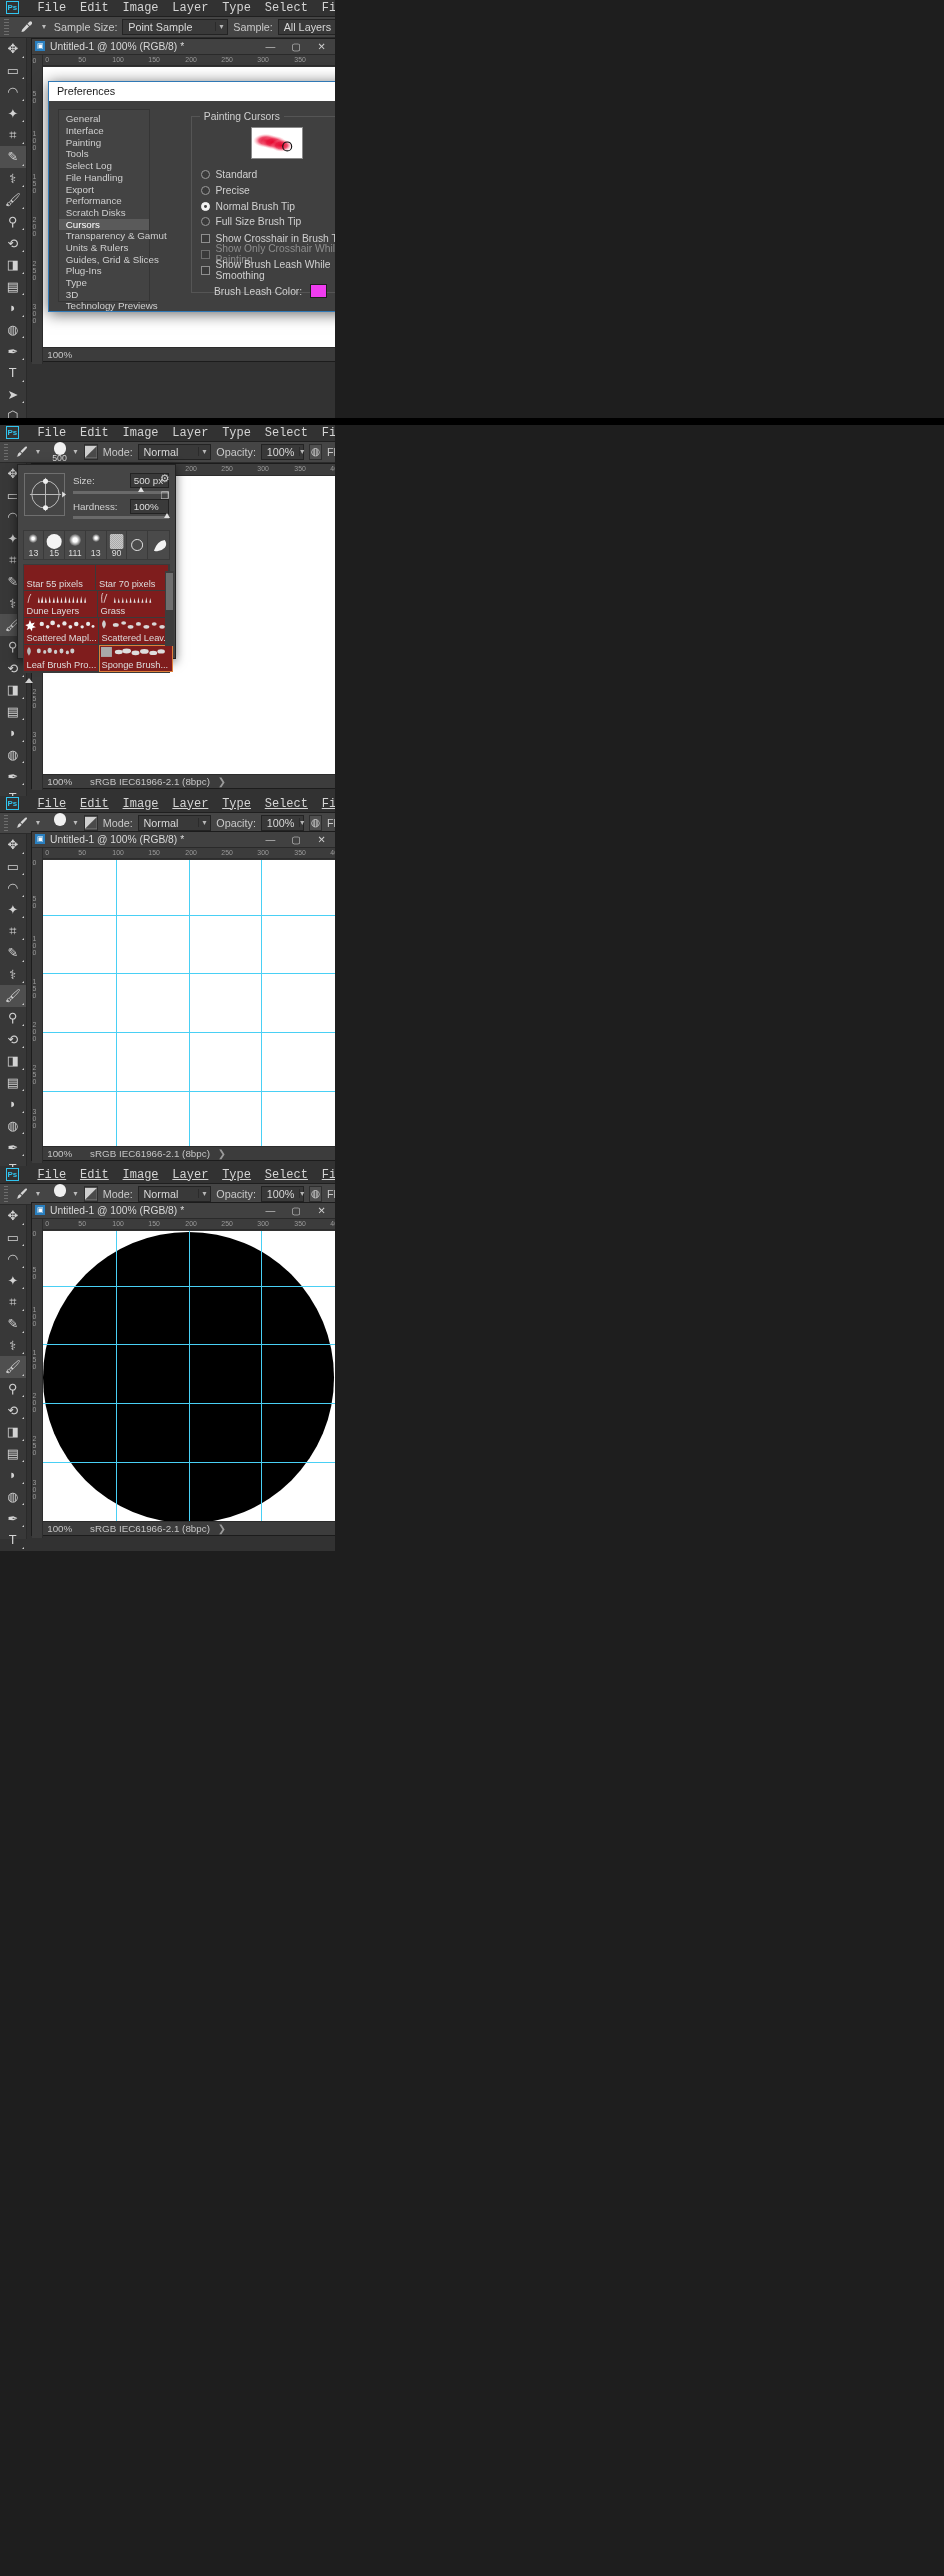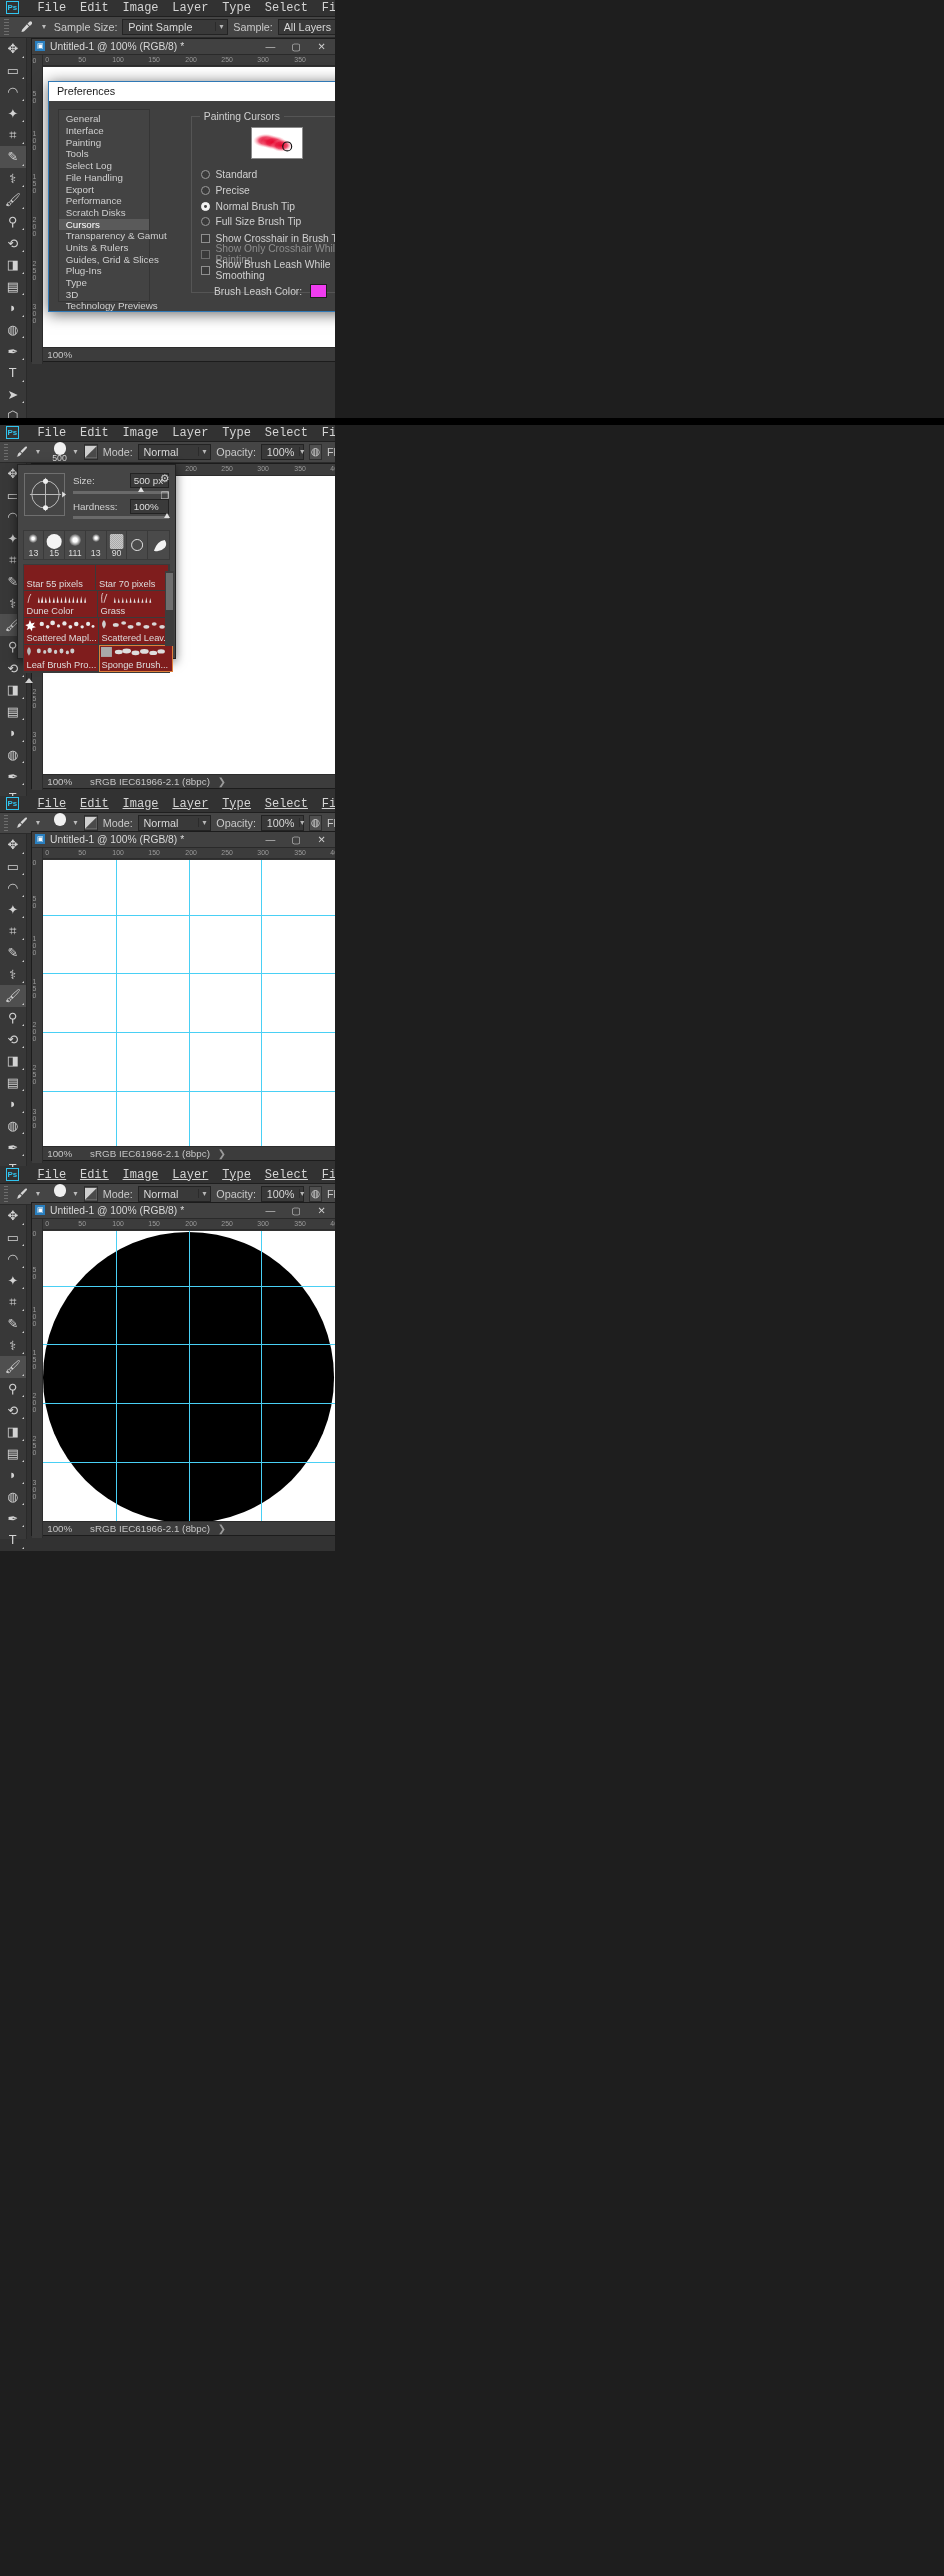--- a/index.html
+++ b/index.html
@@ -567,21 +567,21 @@
     <div class="bp-gridrow">
       <div class="bp-cell">
         <div class="strip">
           <svg width="73" height="13.8" viewBox="0 0 74 14">
             <path d="M4 12 q1-7 3-9" stroke="#eee" fill="none" stroke-width=".8"></path>
             <g fill="#ededed">
               <path d="M14 12 l1-6 1 6zM17 12 l1.5-7 1 7zM21 12 l1-6 1.2 6zM25 12 l1-7 1 7zM29 12 l1.4-6 .9 6zM33 12 l1-7 1.2 7zM37 12 l1-6 1 6zM41 12 l1.3-7 .9 7zM45 12 l1-6 1.1 6zM49 12 l1-7 1 7zM53 12 l1.2-6 .9 6zM57 12 l1-7 1.1 7zM61 12 l1-6 1 6z"></path>
             </g>
           </svg>
         </div>
-        <div class="nm">Dune Color</div>
+        <div class="nm">Dune Layers</div>
       </div>
       <div class="bp-cell">
         <div class="strip">
           <svg width="73" height="13.8" viewBox="0 0 74 14">
             <path d="M4 12 q-1-8 1-10 M6 12 q2-7 3-9" stroke="#eee" fill="none" stroke-width=".8"></path>
             <g fill="#e4e4e4">
               <path d="M16 12 l1-6 1 6zM20 12 l1-5 1 5zM24 12 l1.2-6 .8 6zM28 12 l1-5 1 5zM32 12 l1-6 1 6zM36 12 l1-5 1.2 5zM40 12 l1-6 1 6zM44 12 l1.2-5 .9 5zM48 12 l1-6 1 6zM52 12 l1-5 1 5z"></path>
             </g>
           </svg>
         </div>

